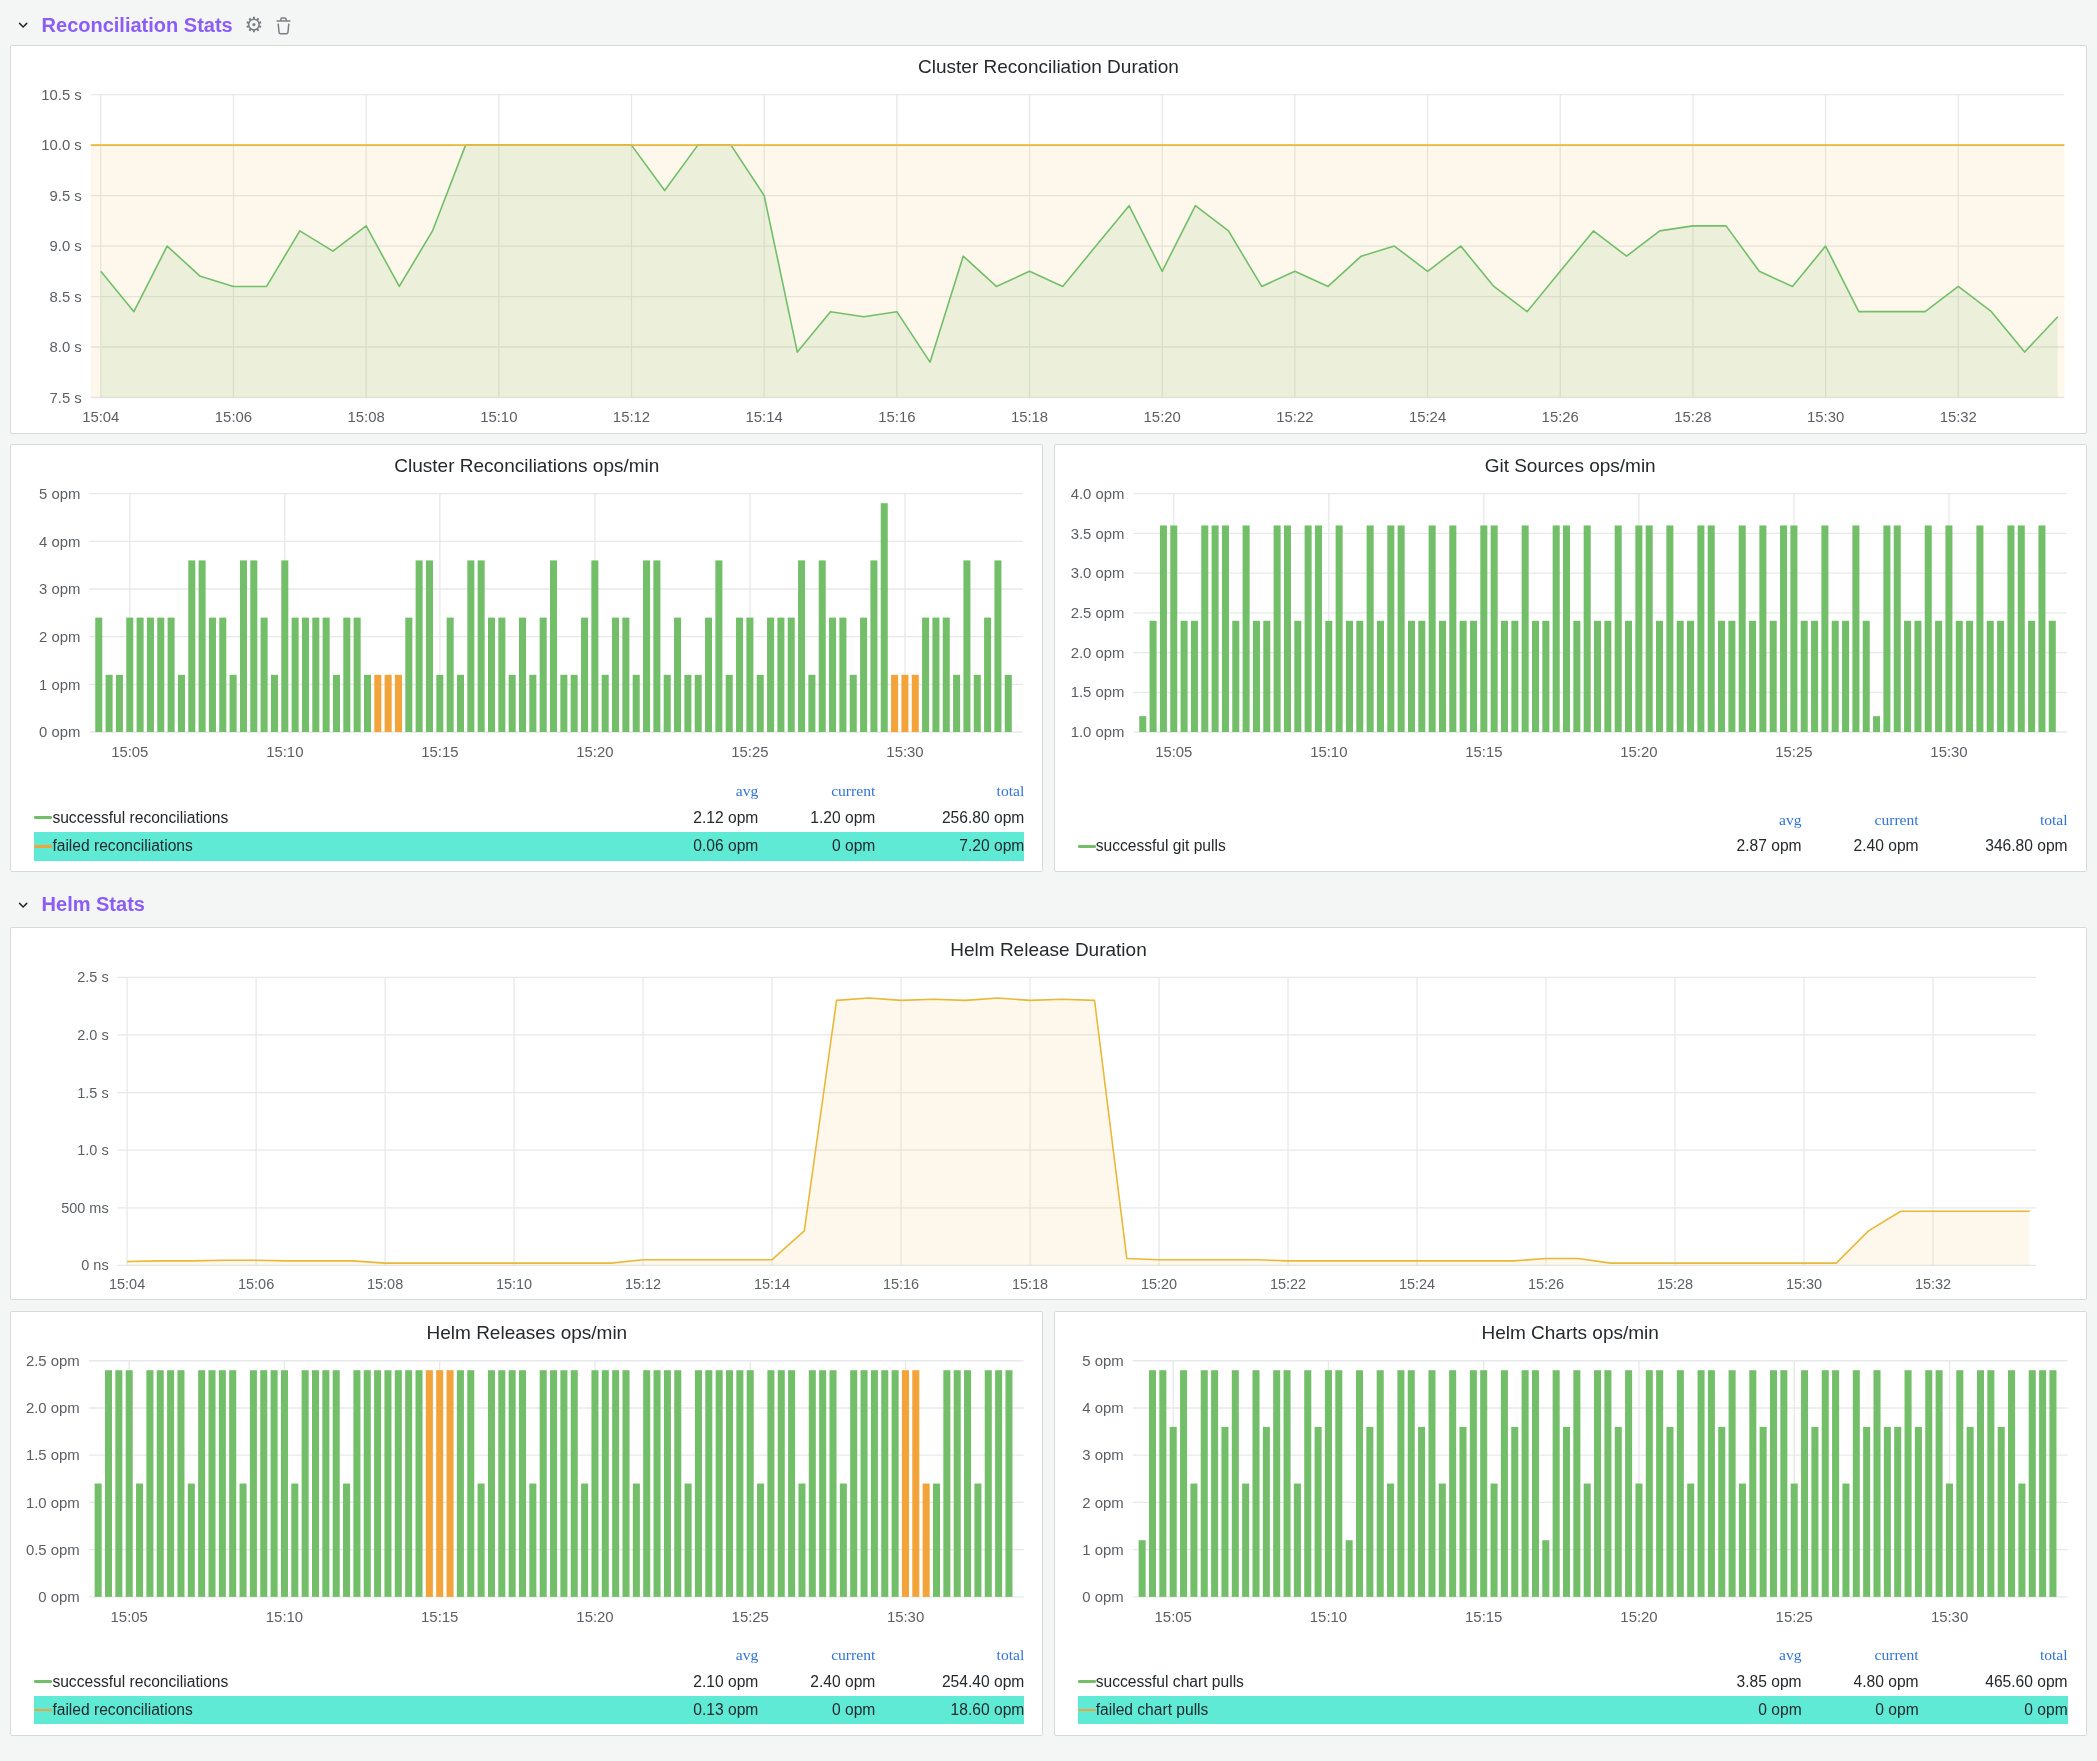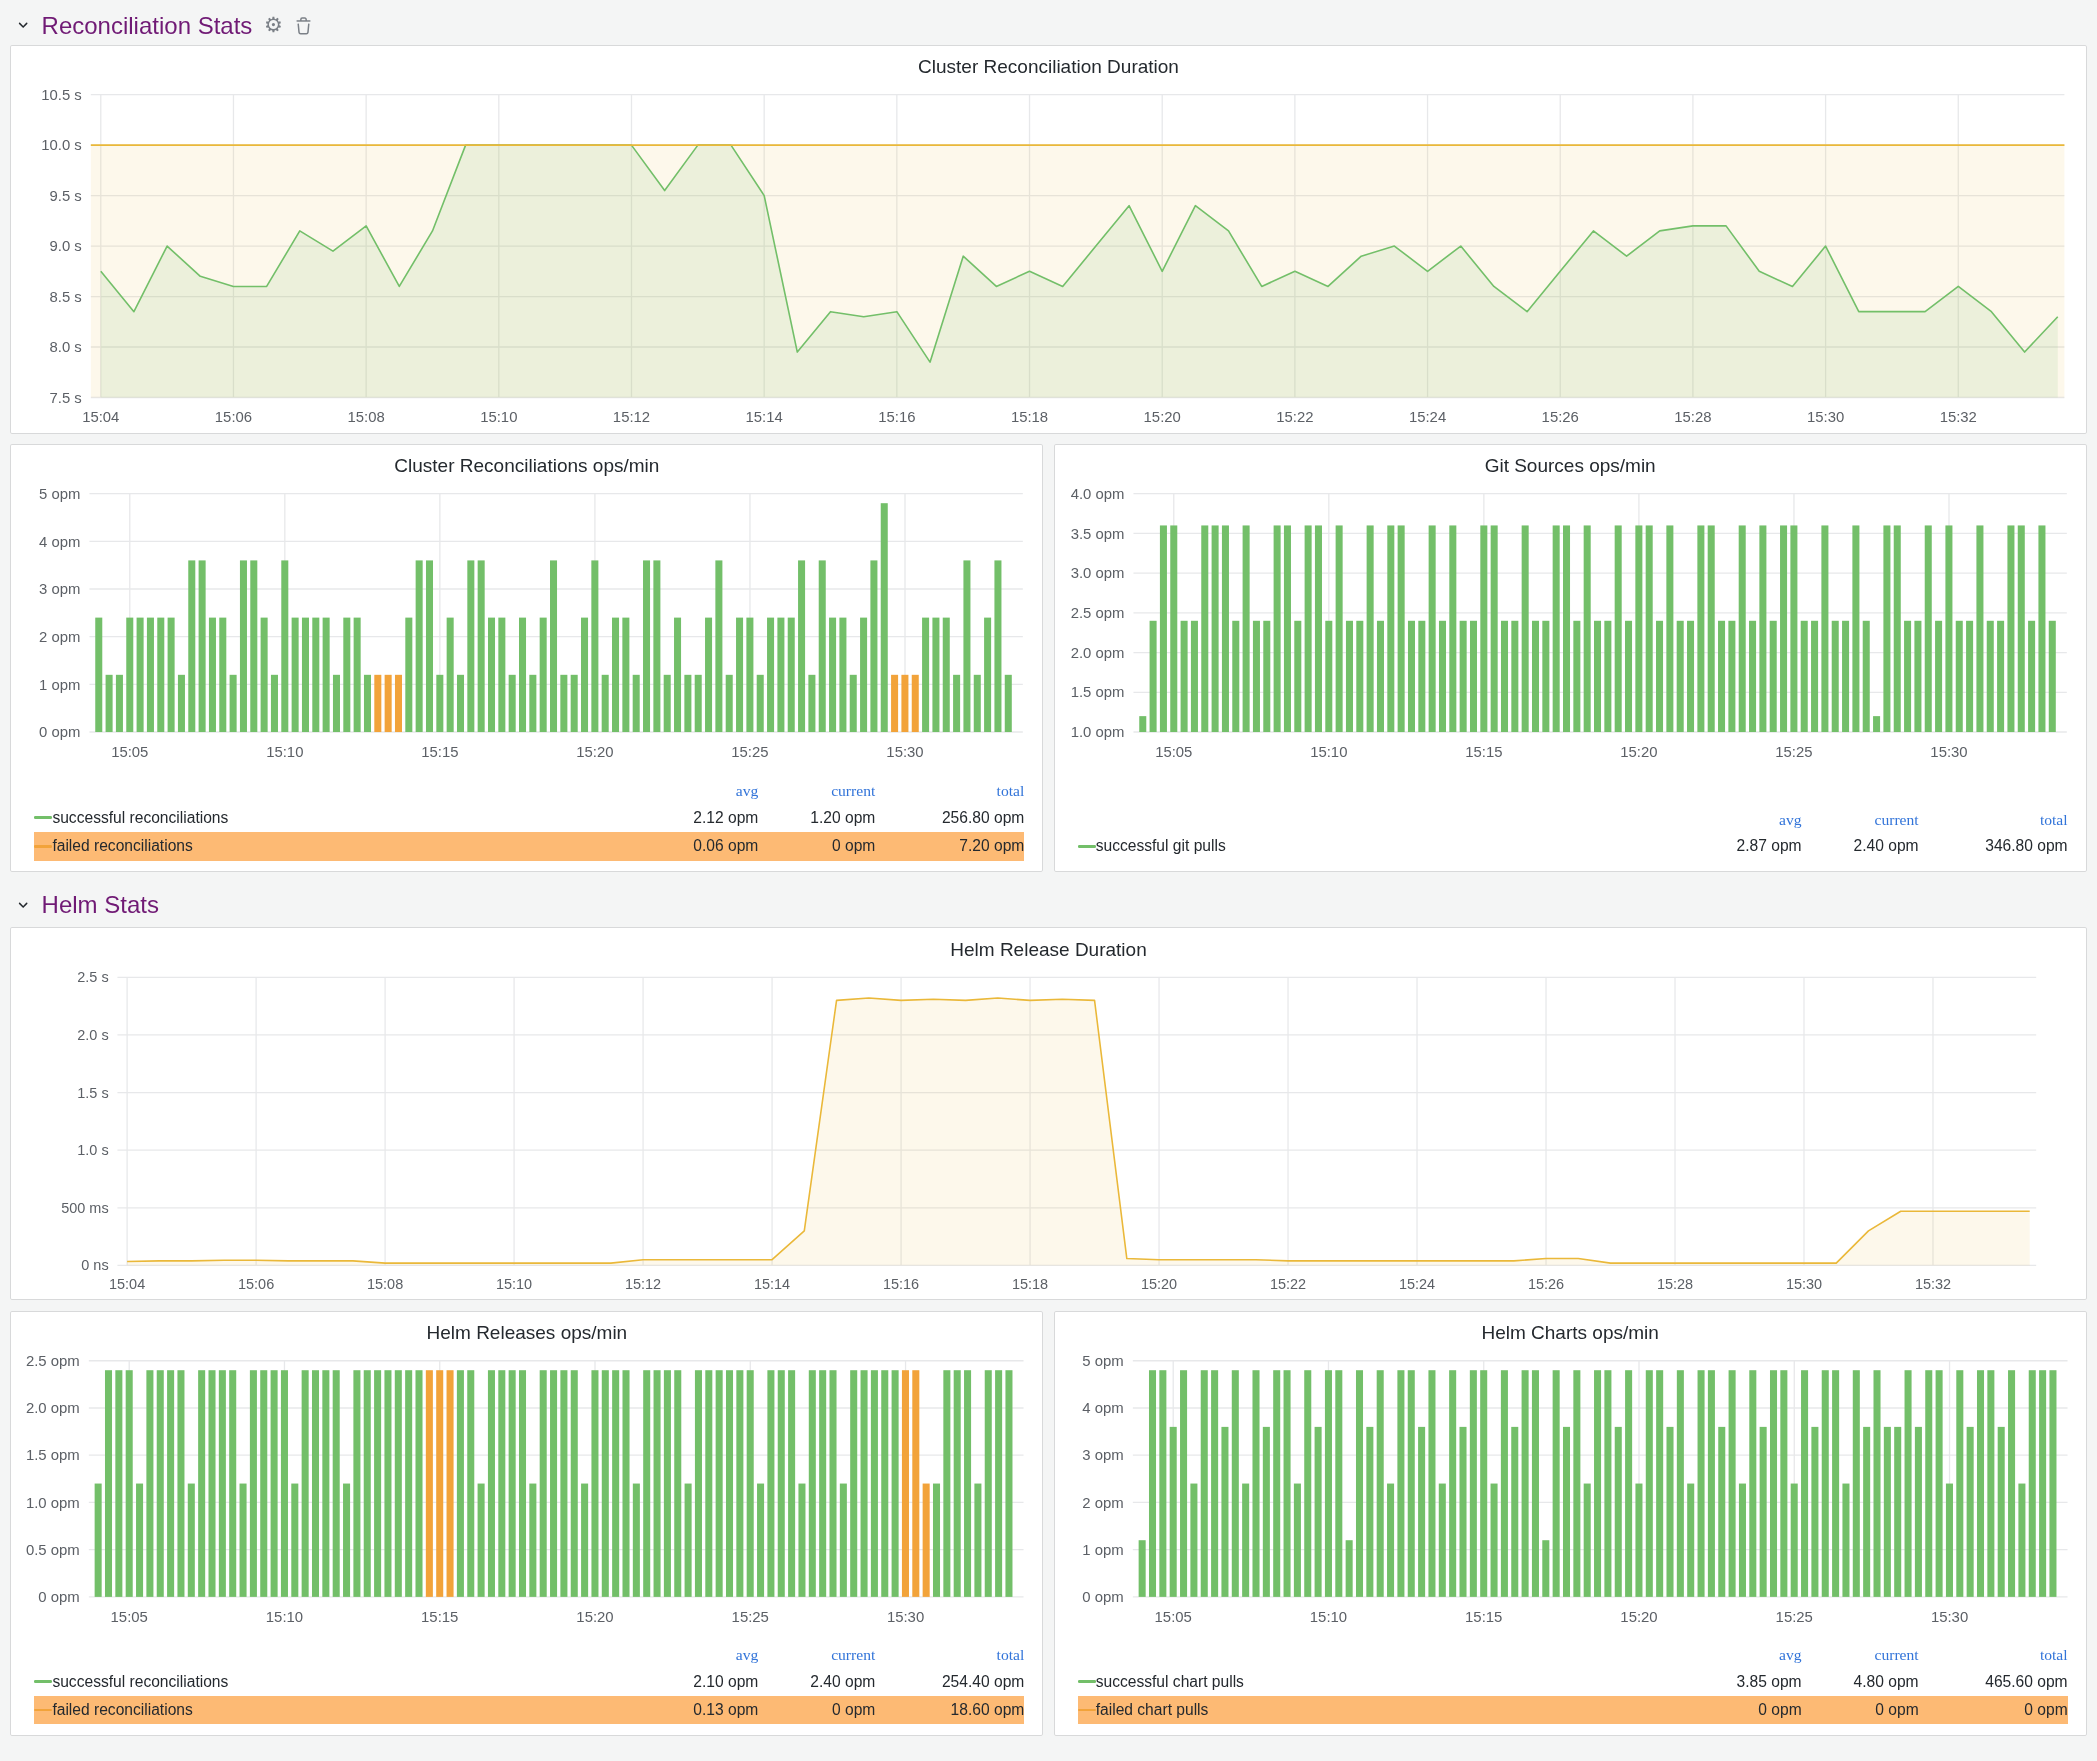--- a/index.html
+++ b/index.html
@@ -8,42 +8,42 @@
     width: 2097px;
     background: #f4f5f5;
     font-family: "Liberation Sans", sans-serif;
     color: #24292e;
   }
   .dash { padding: 6.5px 10.4px 10.4px; }
   .section-header {
     display: flex; align-items: center; gap: 11.7px;
     height: 38px; padding-left: 5.2px;
   }
-  .section-title { font-size: 24px; font-weight: 400; color: #701a75; }
+  .section-title { font-size: 20px; font-weight: 700; color: #8b5cf6; }
   .chev { display:flex; align-items:center; }
   .icon-btn { display:flex; align-items:center; cursor:pointer; color:#7b8087; }
   .gear-glyph { font-family:"DejaVu Sans",sans-serif; font-size:21px; line-height:1; color:#7b8087; }
   .row { display:flex; gap:10.4px; margin-bottom:10.4px; }
   .panel {
     background:#ffffff; border:0.6px solid #d8d9da; border-radius:1.9px;
     display:flex; flex-direction:column; overflow:hidden;justify-content:space-between;
   }
   .full { flex:1; }
   .half { flex:1; }
   .panel-title {
     text-align:center; font-size:19px; font-weight:500; color:#24292e;
     padding:10.4px 0 5.2px; cursor:pointer;
   }
   svg { display:block; font-family:"Liberation Sans",sans-serif; }
   svg text.tick { font-size:23px; fill:#5c6066; }
   .legend { margin-top:auto; padding:0 18px 10.4px 23px; font-size:15.6px; }
   .lrow { display:grid; grid-template-columns:1fr 130px 117px 149px; align-items:center; height:28.5px; }
   .lrow.lhead { height:25px; color:#3274d9; font-weight:500;font-family:Liberation Serif, serif; }
   .lcol { text-align:right; }
-  .lstripe { background:#fdba74; }
+  .lstripe { background:#5eead4; }
   .llabel { display:flex; align-items:center; color:#24292e; }
   .ldash { display:inline-block; width:18px; height:2.6px; border-radius:1.3px; flex:0 0 18px; }
 </style>
 </head>
 <body>
 
 <div class="dash">
 
   <div class="section-header">
     <span class="chev">

